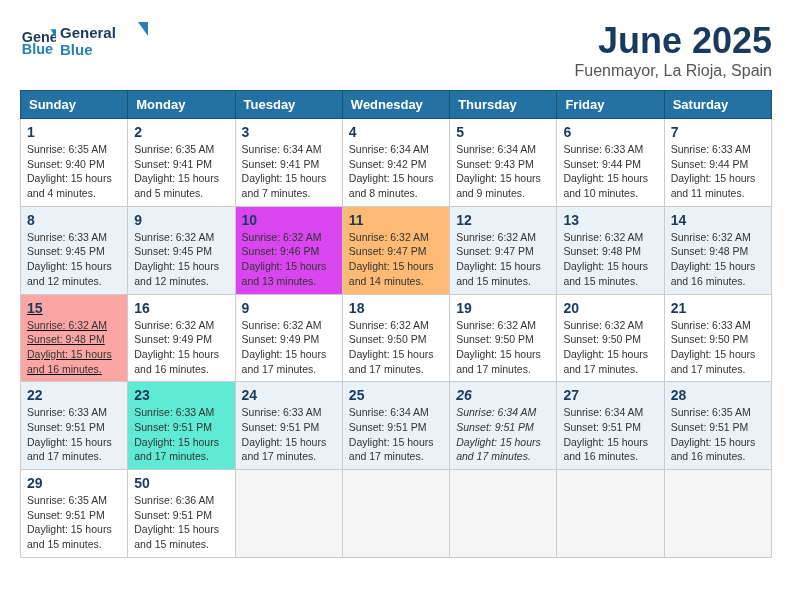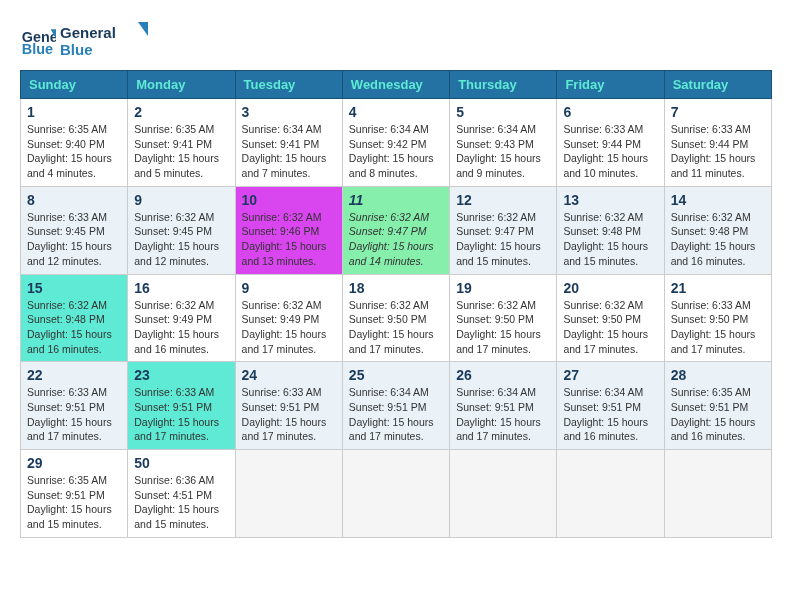--- a/index.html
+++ b/index.html
@@ -37,21 +37,21 @@
       font-size: 16px;
       color: #555;
     }
     .calendar {
       width: 100%;
       border-collapse: collapse;
       font-size: 11px;
     }
     .calendar th {
       background-color: #2471a3;
-      color: #5eead4;
+      color: #ffffff;
       text-align: left;
       padding: 6px 8px;
       font-size: 13px;
       font-weight: bold;
       border: 1px solid #1a5276;
     }
     .calendar td {
       border: 1px solid #ccc;
       vertical-align: top;
       padding: 5px 6px;
@@ -92,20 +92,22 @@
     </svg>
     <div style="display:flex;flex-direction:column;line-height:1.1;">
       <svg width="90" height="40" viewBox="0 0 90 40">
         <text x="0" y="18" font-size="15" font-weight="bold" fill="#1a3a5c" font-family="Arial">General</text>
         <text x="0" y="35" font-size="15" font-weight="bold" fill="#2980b9" font-family="Arial">Blue</text>
         <polygon points="78,2 88,2 88,16" fill="#2980b9"></polygon>
       </svg>
     </div>
   </div>
   <div class="title-block">
+    <div class="month-title">June 2025</div>
+    <div class="location">Fuenmayor, La Rioja, Spain</div>
   </div>
 </div>
 
 <table class="calendar">
   <thead>
     <tr>
     <th>Sunday</th>
         <th>Monday</th>
         <th>Tuesday</th>
         <th>Wednesday</th>
@@ -181,21 +183,21 @@
 Daylight: 15 hours
 and 12 minutes.</div>
         </td>
         <td style="background-color: #d946ef;">
           <span class="day-num">10</span>
           <div class="day-info" style="white-space: pre-line;">Sunrise: 6:32 AM
 Sunset: 9:46 PM
 Daylight: 15 hours
 and 13 minutes.</div>
         </td>
-        <td style="background-color: #86efac; font-style: italic;">
+        <td style="background-color: #fdba74;">
           <span class="day-num">11</span>
           <div class="day-info" style="white-space: pre-line;">Sunrise: 6:32 AM
 Sunset: 9:47 PM
 Daylight: 15 hours
 and 14 minutes.</div>
         </td>
         <td style="background-color: rgb(234, 242, 248);">
           <span class="day-num">12</span>
           <div class="day-info" style="white-space: pre-line;">Sunrise: 6:32 AM
 Sunset: 9:47 PM
@@ -211,21 +213,21 @@
         </td>
         <td style="background-color: rgb(234, 242, 248);">
           <span class="day-num">14</span>
           <div class="day-info" style="white-space: pre-line;">Sunrise: 6:32 AM
 Sunset: 9:48 PM
 Daylight: 15 hours
 and 16 minutes.</div>
         </td>
       </tr>
       <tr>
-        <td style="background-color: #5eead4;">
+        <td style="background-color: #fca5a5; text-decoration: underline;">
           <span class="day-num">15</span>
           <div class="day-info" style="white-space: pre-line;">Sunrise: 6:32 AM
 Sunset: 9:48 PM
 Daylight: 15 hours
 and 16 minutes.</div>
         </td>
         <td style="background-color: rgb(255, 255, 255);">
           <span class="day-num">16</span>
           <div class="day-info" style="white-space: pre-line;">Sunrise: 6:32 AM
 Sunset: 9:49 PM
@@ -290,21 +292,21 @@
 Daylight: 15 hours
 and 17 minutes.</div>
         </td>
         <td style="background-color: rgb(234, 242, 248);">
           <span class="day-num">25</span>
           <div class="day-info" style="white-space: pre-line;">Sunrise: 6:34 AM
 Sunset: 9:51 PM
 Daylight: 15 hours
 and 17 minutes.</div>
         </td>
-        <td style="background-color: rgb(234, 242, 248);">
+        <td style="background-color: rgb(234, 242, 248); font-style: italic;">
           <span class="day-num">26</span>
           <div class="day-info" style="white-space: pre-line;">Sunrise: 6:34 AM
 Sunset: 9:51 PM
 Daylight: 15 hours
 and 17 minutes.</div>
         </td>
         <td style="background-color: rgb(234, 242, 248);">
           <span class="day-num">27</span>
           <div class="day-info" style="white-space: pre-line;">Sunrise: 6:34 AM
 Sunset: 9:51 PM
@@ -323,21 +325,21 @@
         <td style="background-color: rgb(255, 255, 255);">
           <span class="day-num">29</span>
           <div class="day-info" style="white-space: pre-line;">Sunrise: 6:35 AM
 Sunset: 9:51 PM
 Daylight: 15 hours
 and 15 minutes.</div>
         </td>
         <td style="background-color: rgb(255, 255, 255);">
           <span class="day-num">50</span>
           <div class="day-info" style="white-space: pre-line;">Sunrise: 6:36 AM
-Sunset: 4:51 PM
+Sunset: 9:51 PM
 Daylight: 15 hours
 and 15 minutes.</div>
         </td>
         <td class="empty-cell" style="background-color: rgb(245, 245, 245);"></td>
         <td class="empty-cell" style="background-color: rgb(245, 245, 245);"></td>
         <td class="empty-cell" style="background-color: rgb(245, 245, 245);"></td>
         <td class="empty-cell" style="background-color: rgb(245, 245, 245);"></td>
         <td class="empty-cell" style="background-color: rgb(245, 245, 245);"></td>
       </tr>
     </tbody>

